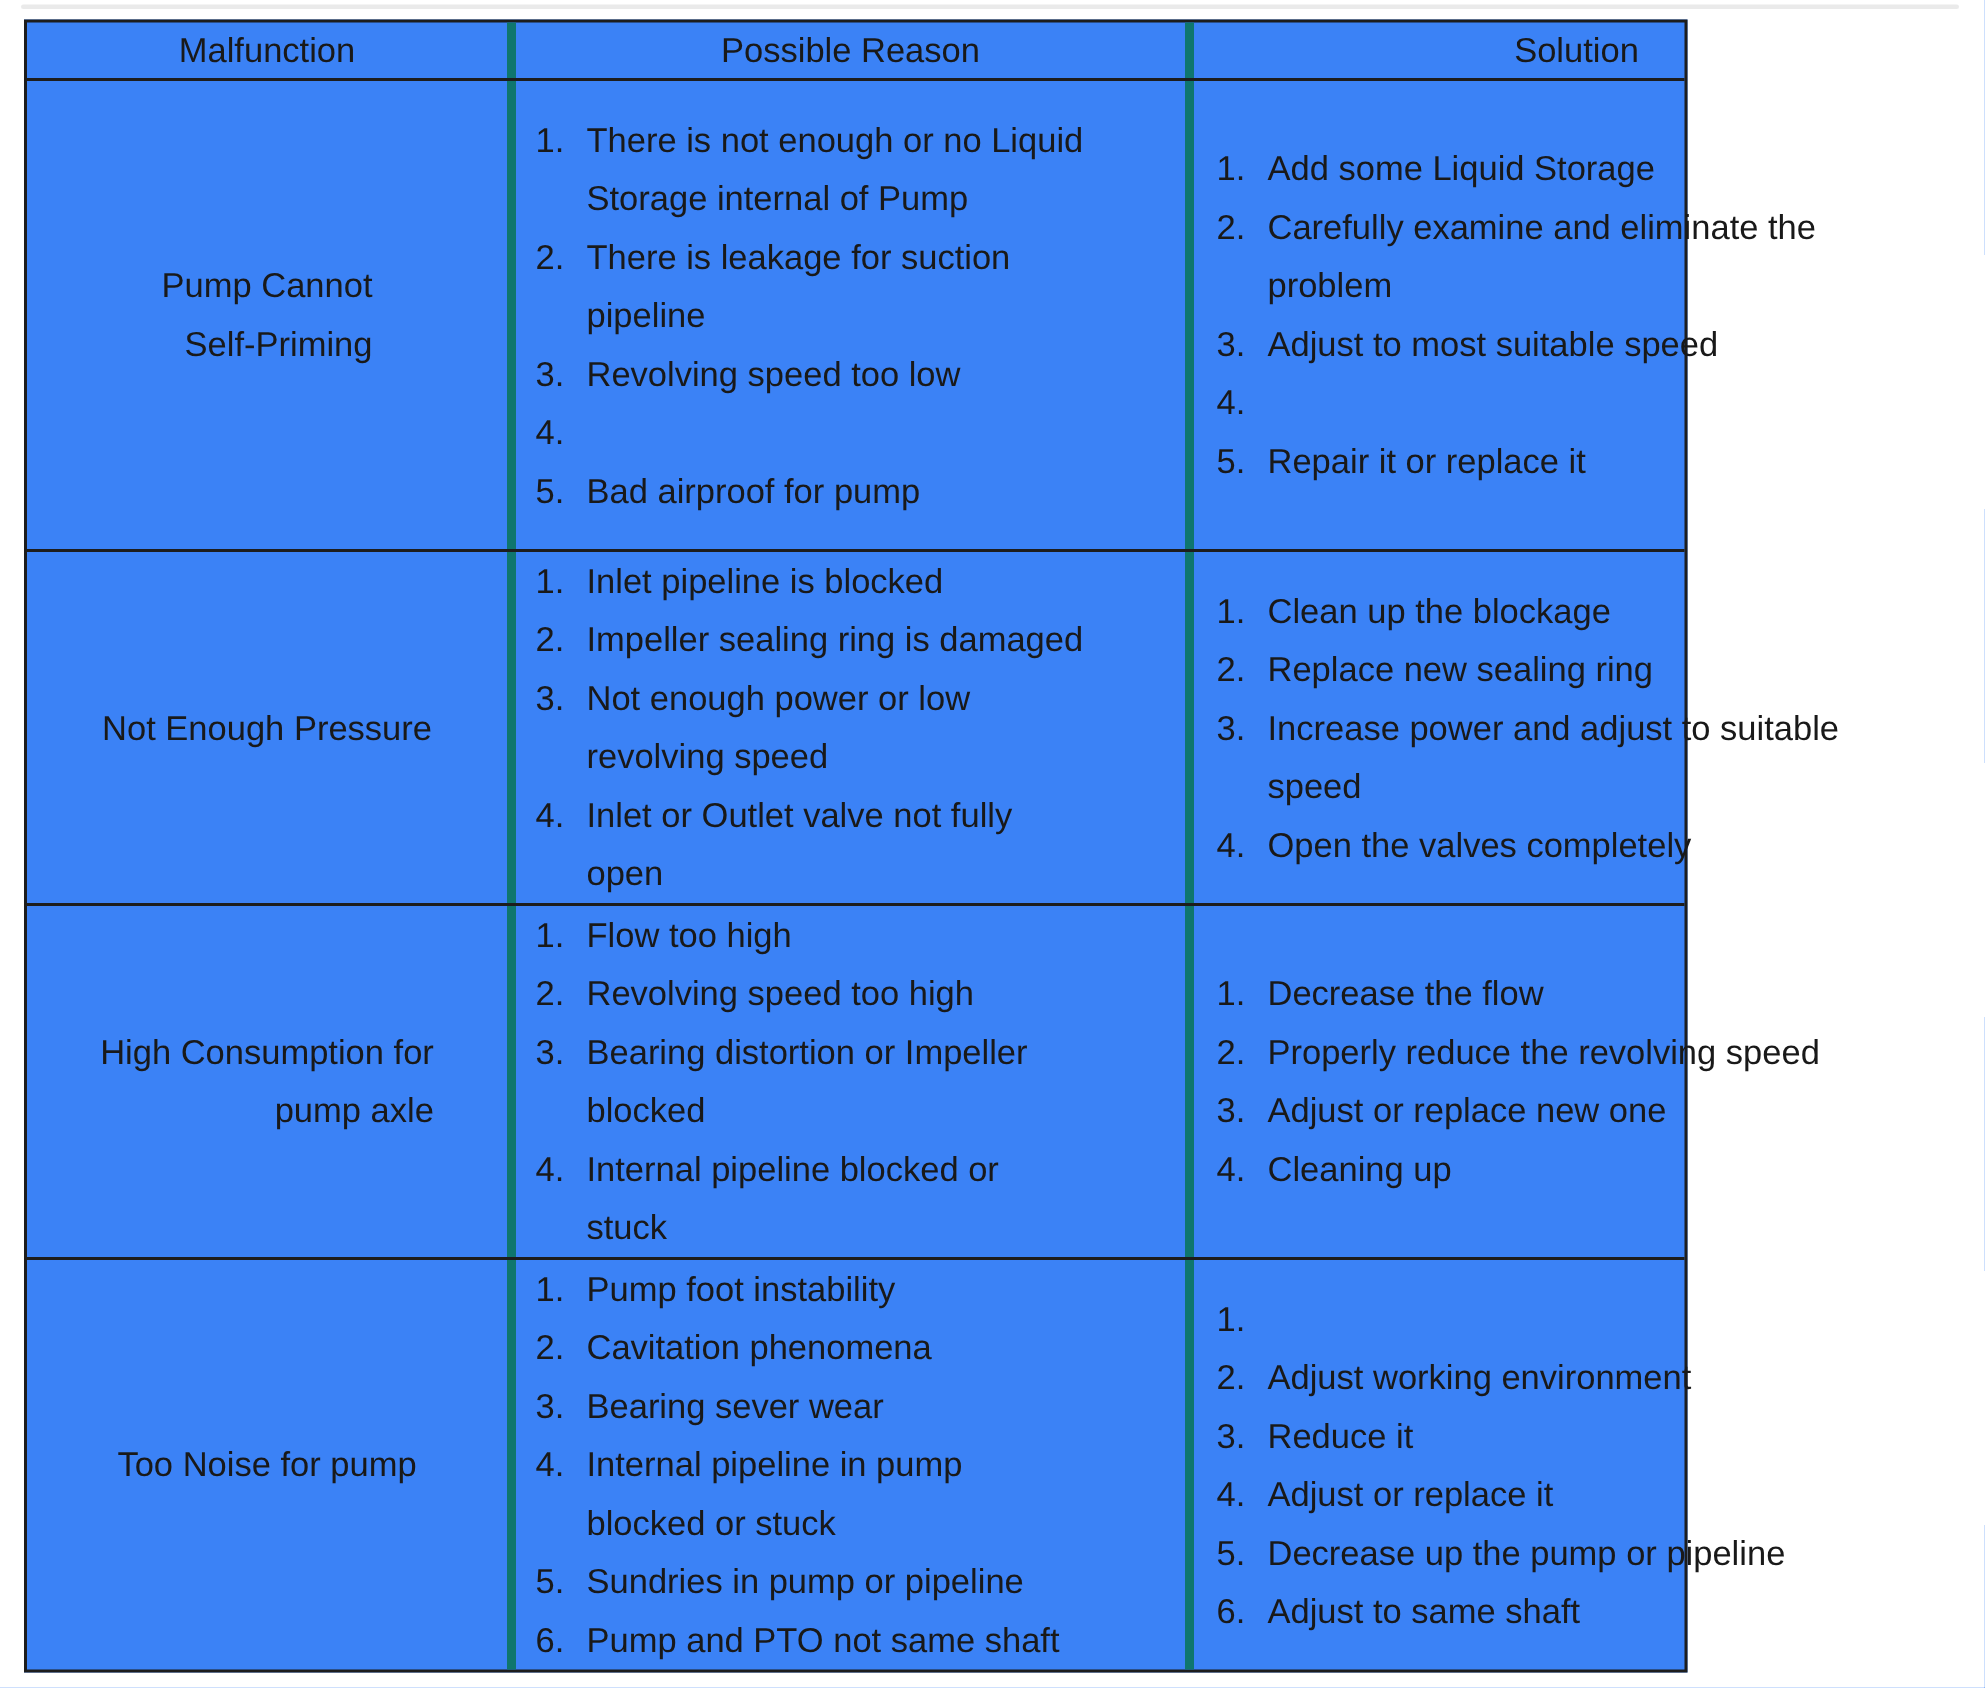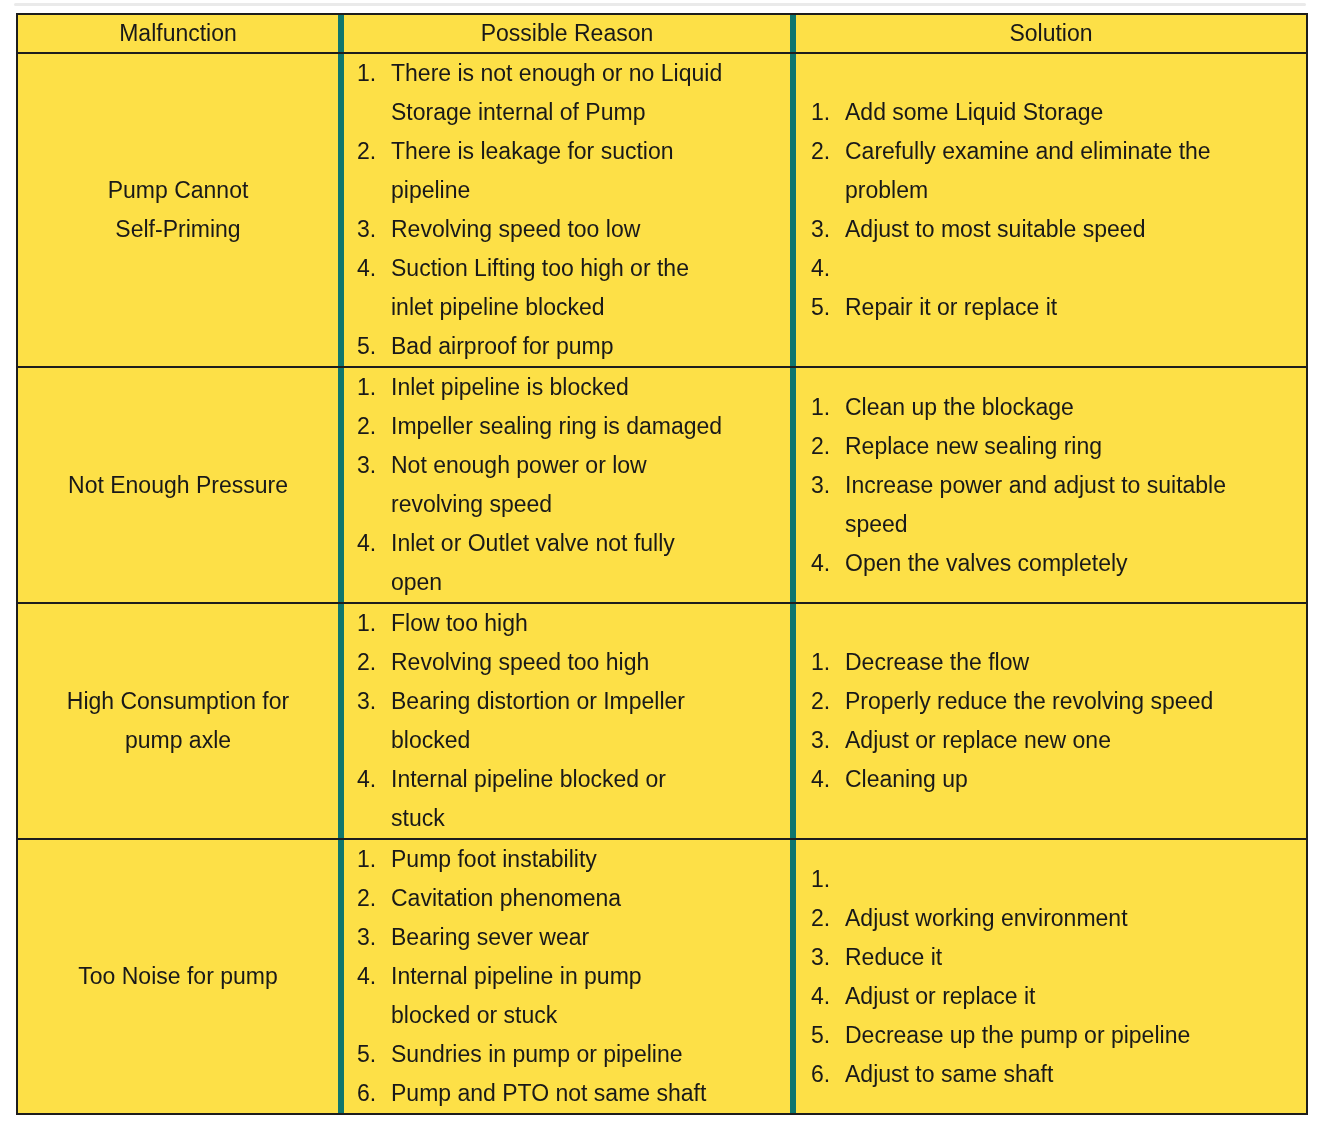--- a/index.html
+++ b/index.html
@@ -11,40 +11,40 @@
     color: #191919;
     overflow: hidden;
   }
   .scan-artifact {
     position: absolute; left: 14px; top: 3px;
     width: 1292px; height: 3px;
     background: #d9d9d9; opacity: .55; border-radius: 2px;
   }
   .trouble-table {
     position: absolute; left: 16px; top: 13px;
-    width: 1292px;
+    width: 1109px;
     border: 2px solid #1d1d1d;
-    background: #fde047;
+    background: #3b82f6;
   }
   .row {
     display: grid;
     grid-template-columns: 320px 452px 516px;
     border-top: 2px solid #1d1d1d;
   }
   .row.header-row { border-top: none; }
   .cell { border-left: 6px solid #0f766e; }
   .cell:first-child { border-left: none; }
   .hcell {
     height: 37px;
     display: flex; align-items: center; justify-content: center;
     font-size: 23px;
   }
   .malf {
     display: flex; align-items: center; justify-content: center;
-    text-align: center;
+    text-align: right;
     font-size: 23px; line-height: 39px;
   }
   .malf-text { white-space: pre-line; }
   .list {
     display: flex; flex-direction: column; justify-content: center;
     padding: 0 6px 0 0;
   }
   .li { display: flex; font-size: 23px; line-height: 39px; }
   .num { flex: 0 0 47px; padding-left: 13px; }
   .solutions .num { flex-basis: 49px; padding-left: 15px; }
@@ -82,22 +82,20 @@
           <div class="num">2.</div>
           <div class="txt">There is leakage for suction
 pipeline</div>
         </div>
         <div class="li">
           <div class="num">3.</div>
           <div class="txt">Revolving speed too low</div>
         </div>
         <div class="li">
           <div class="num">4.</div>
-          <div class="txt">Suction Lifting too high or the
-inlet pipeline blocked</div>
         </div>
         <div class="li">
           <div class="num">5.</div>
           <div class="txt">Bad airproof for pump</div>
         </div>
       </div>
       <div class="cell list solutions">
         <div class="li">
           <div class="num">1.</div>
           <div class="txt">Add some Liquid Storage</div>

